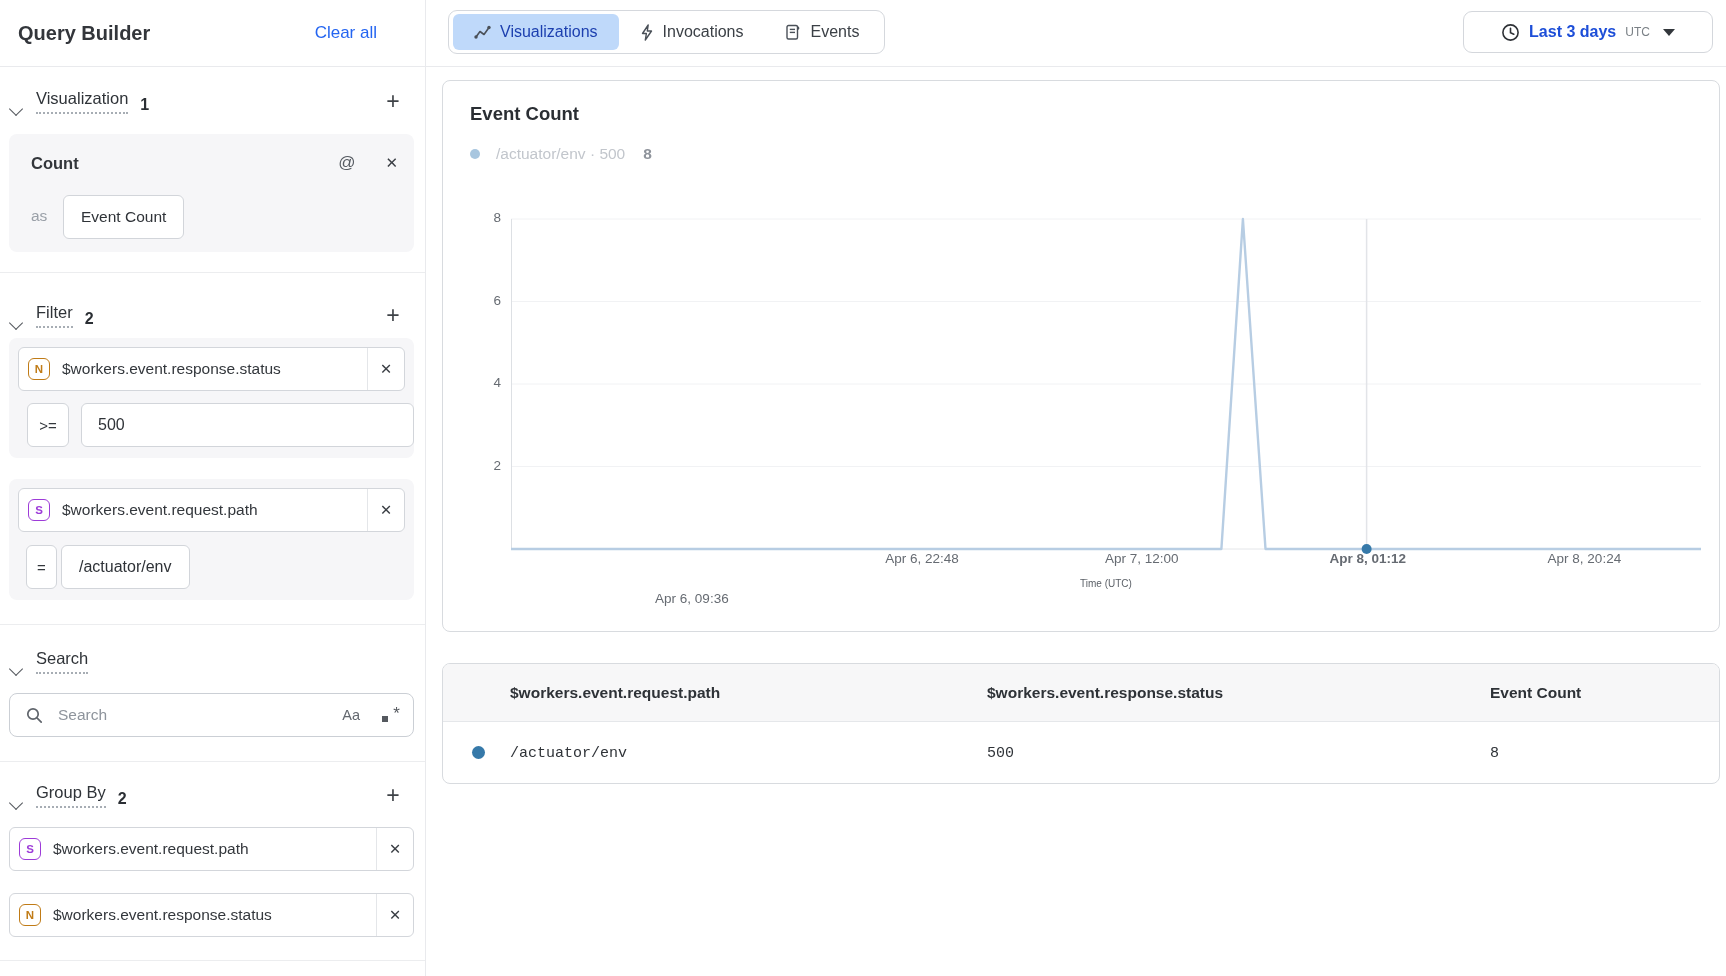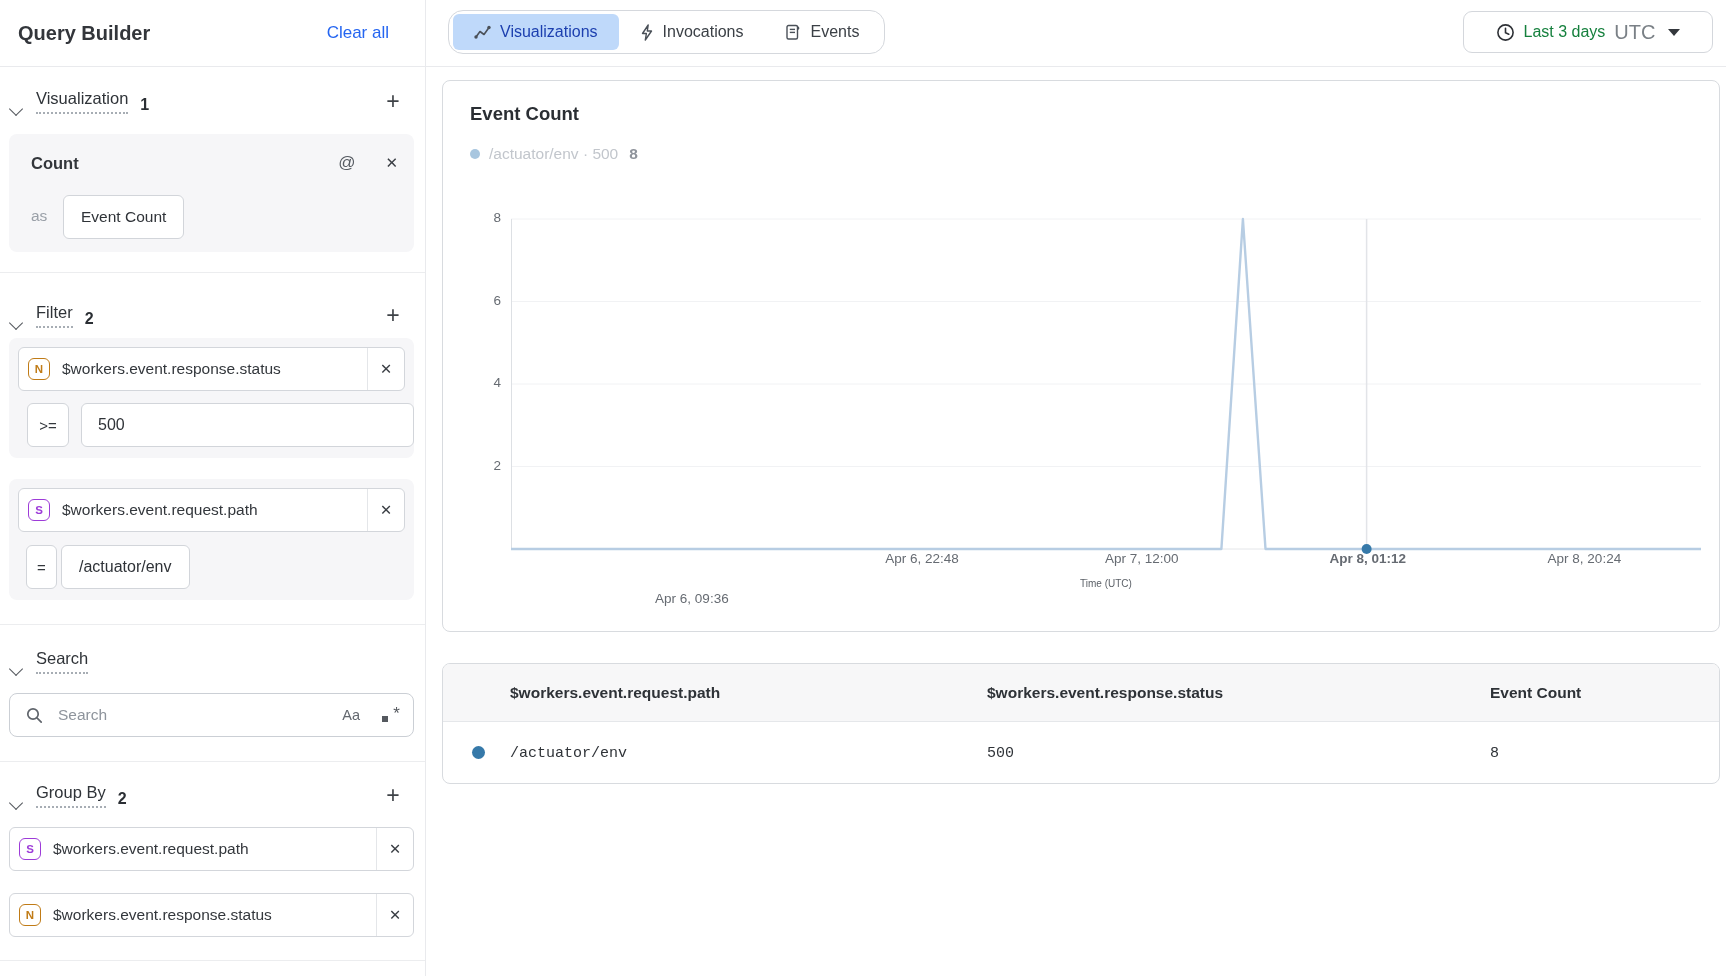--- a/index.html
+++ b/index.html
@@ -5,21 +5,21 @@
   html,body{margin:0;padding:0;background:#fff;}
   .app{position:relative;width:1726px;height:976px;background:#fff;overflow:hidden;
        font-family:"Liberation Sans",sans-serif;color:#2F3338;}
   
   .top-divider{position:absolute;left:0;top:66px;width:1726px;height:1px;background:#E9EAED;}
   .side-divider{position:absolute;left:425px;top:0;width:1px;height:976px;background:#E9EAED;}
   .sb-hdiv{position:absolute;left:0;width:425px;height:1px;background:#ECEDEF;}
   
   .sb-header{position:absolute;left:0;top:0;width:425px;height:66px;display:flex;align-items:center;}
   .sb-title{margin:0 0 0 18px;font-size:20px;font-weight:700;color:#33363B;flex:1;}
-  .clear-all{margin-right:36px;font-size:17px;color:var(--link_blue);cursor:pointer;text-decoration:none;}
+  .clear-all{margin-right:48px;font-size:17px;color:var(--link_blue);cursor:pointer;text-decoration:none;}
   .sec-head{position:absolute;left:0;width:425px;height:26px;display:flex;align-items:flex-end;}
   .chev{width:9px;height:9px;border-left:1.8px solid #54585E;border-bottom:1.8px solid #54585E;
         transform:rotate(-45deg);margin:-4px 15px 0 11px;flex:none;}
   .sec-label{font-size:16.5px;font-weight:500;color:#2F3338;border-bottom:2px dotted #A7ADB4;padding-bottom:4px;}
   .sec-count{margin-left:12px;font-size:16px;font-weight:700;color:#2B2F34;}
   .sec-spacer{flex:1;}
   .plus-btn{width:26px;height:26px;margin-right:19px;display:flex;align-items:center;justify-content:center;
             font-size:23px;font-weight:300;color:#3E4247;cursor:pointer;line-height:1;}
   .card{position:absolute;left:9px;width:405px;background:#F6F6F8;border-radius:8px;}
   .viz-card{top:134px;height:118px;}
@@ -56,37 +56,37 @@
               border:1px solid #CBCFD5;border-radius:8px;display:flex;align-items:center;padding:0 14px 0 16px;}
   .search-box input{border:none;outline:none;flex:1;font-size:15.5px;color:#2F3338;margin-left:13px;
                     font-family:"Liberation Sans",sans-serif;background:transparent;}
   .search-box input::placeholder{color:#8E949C;}
   .aa-icon{font-size:14.5px;color:#63686F;margin-right:22px;cursor:pointer;}
   .regex-icon{position:relative;width:17px;height:17px;cursor:pointer;}
   .regex-icon .sq{position:absolute;left:0;bottom:2px;width:6px;height:6px;background:#55595F;}
   .regex-icon .ast{position:absolute;right:0;top:-3px;font-size:17px;color:#55595F;}
   
   .tabs{position:absolute;left:448px;top:10px;height:44px;box-sizing:border-box;display:flex;align-items:center;
-        padding:0 4px;background:#fff;border:1px solid #D5D8DD;border-radius:15px;}
+        padding:0 4px;background:#fff;border:1px solid #D5D8DD;border-radius:9px;}
   .seg{height:36px;display:flex;align-items:center;gap:9px;padding:0 21px;border-radius:6px;
        font-size:16px;color:#3B4046;cursor:pointer;}
   .seg.active{background:var(--active_tab_bg);color:var(--active_tab_text);font-weight:500;}
   .seg svg{flex:none;}
   .time-btn{position:absolute;left:1463px;top:11px;width:250px;height:42px;box-sizing:border-box;background:#fff;
             border:1px solid #D4D7DC;border-radius:9px;display:flex;align-items:center;justify-content:center;
             gap:9px;cursor:pointer;font-family:inherit;}
-  .time-label{font-size:16px;font-weight:400;color:#15803d;}
-  .time-tz{font-size:20px;color:#7A8086;}
+  .time-label{font-size:16px;font-weight:700;color:#1d4ed8;}
+  .time-tz{font-size:12px;color:#7A8086;}
   .caret{width:0;height:0;border-left:6px solid transparent;border-right:6px solid transparent;
          border-top:7px solid #33373C;margin-left:4px;}
   
   .chart-card{position:absolute;left:442px;top:80px;width:1278px;height:552px;box-sizing:border-box;
               background:#fff;border:1px solid #D8DBDF;border-radius:8px;}
   .chart-title{position:absolute;left:27px;top:22px;font-size:18.5px;font-weight:700;color:#2A2E33;}
-  .legend{position:absolute;left:27px;top:64px;display:flex;align-items:center;gap:9px;}
+  .legend{position:absolute;left:27px;top:64px;display:flex;align-items:center;gap:16px;}
   .legend-dot{width:10px;height:10px;border-radius:50%;background:var(--legend_dot);}
   .legend-text{font-size:15.5px;color:#C2C6CC;}
   .legend-count{font-size:15.5px;font-weight:600;color:#8E939B;margin-left:2px;}
   .plot-svg{position:absolute;left:68px;top:130px;}
   .axis-label{position:absolute;font-size:13.5px;color:#666B72;pointer-events:none;}
   .xaxis-title{position:absolute;left:663px;top:497px;transform:translateX(-50%);
                font-size:10px;color:#5A5F66;}
   
   .table-card{position:absolute;left:442px;top:663px;width:1278px;height:121px;box-sizing:border-box;
               background:#fff;border:1px solid #D8DBDF;border-radius:8px;overflow:hidden;}

